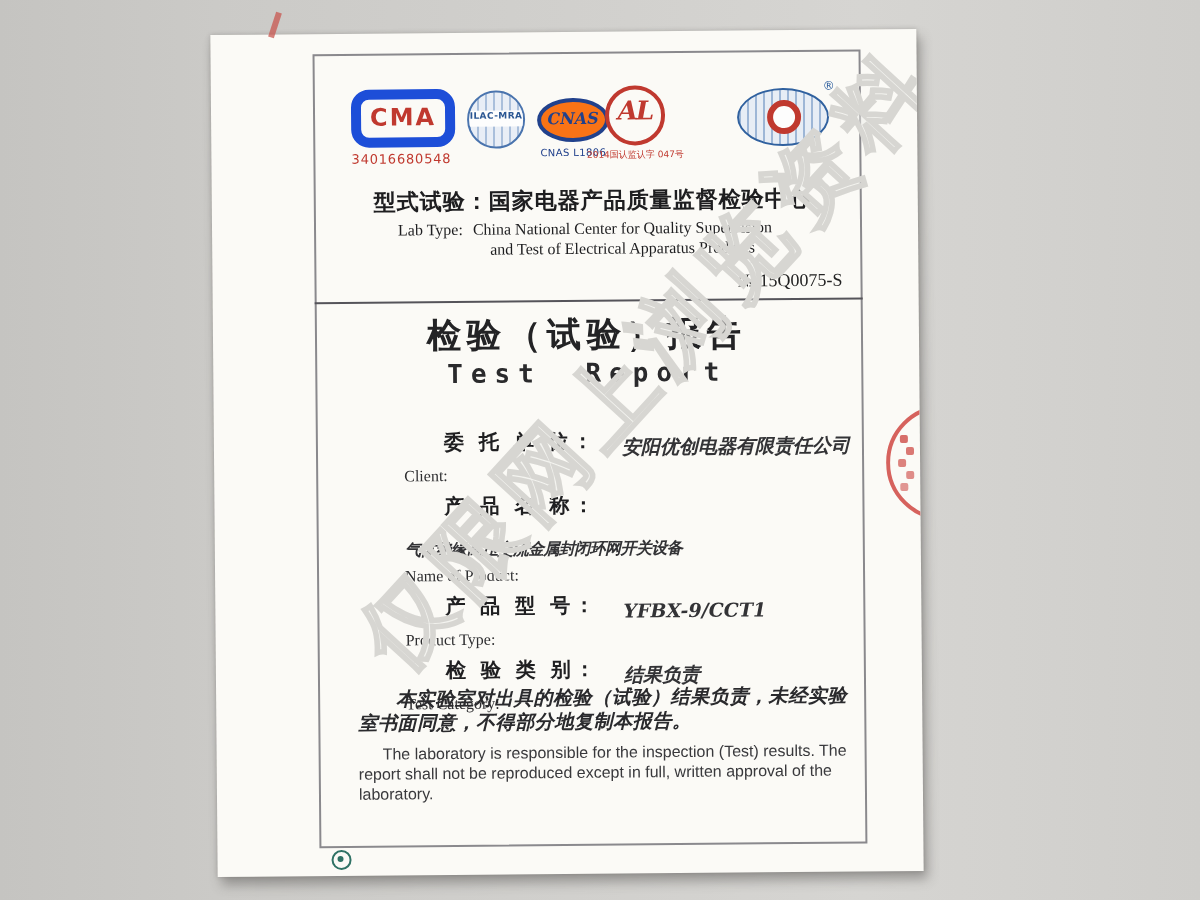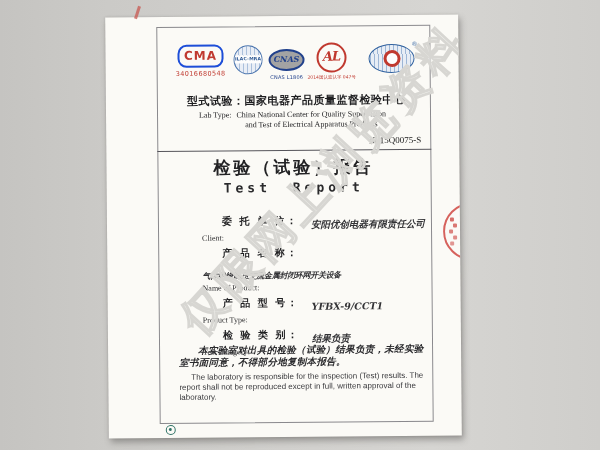--- a/index.html
+++ b/index.html
@@ -18,33 +18,33 @@
   .wm{
     position:absolute;left:218px;top:164px;z-index:6;white-space:nowrap;
     transform:translate(-50%,-50%) rotate(-47deg);
     font:700 44px "DejaVu Sans",sans-serif;letter-spacing:6px;
     color:rgba(236,235,231,.5);-webkit-text-stroke:1.4px #d7d6d2;
   }
   
   .logos{position:absolute;left:51px;top:26px;width:272px;height:54px;z-index:2;}
   .logo{position:absolute;text-align:center;}
   .cma{left:19px;top:2px;width:50px;}
-  .cma-box{width:42px;height:19px;margin:0 auto;border:2px solid #1d4ed8;border-radius:9px;
+  .cma-box{width:42px;height:19px;margin:0 auto;border:5px solid #1d4ed8;border-radius:9px;
     font:800 12px "DejaVu Sans",sans-serif;color:#c0392f;letter-spacing:1px;line-height:18px;}
   .cma-num{font:6.5px "DejaVu Sans",sans-serif;color:#c0392f;margin-top:2px;letter-spacing:.4px;}
   .ilac{left:77px;top:3px;width:28px;}
   .ilac-globe{width:27px;height:27px;border-radius:50%;border:1px solid #4a74ae;position:relative;overflow:hidden;
     background:repeating-linear-gradient(90deg,#aabfdb 0 1px,#e9eef6 1px 4px);}
   .ilac-band{position:absolute;left:0;top:9px;width:100%;height:8px;background:#fdfdfd;
     font:bold 4.5px "DejaVu Sans",sans-serif;color:#2a5693;line-height:8px;text-align:center;letter-spacing:.2px;}
   .cnas{left:111px;top:7px;width:38px;}
-  .cnas-oval{width:32px;height:18px;margin:0 auto;border:2px solid #21418c;border-radius:50%;background:#a3a3a3;
+  .cnas-oval{width:32px;height:18px;margin:0 auto;border:2px solid #21418c;border-radius:50%;background:#f97316;
     font:italic 800 8px "DejaVu Serif",serif;color:#21418c;line-height:16px;text-align:center;}
   .cnas-sub{font:5px "DejaVu Sans",sans-serif;color:#21418c;margin-top:3px;letter-spacing:.2px;}
-  .cal{left:145px;top:1px;width:60px;}
+  .cal{left:131px;top:1px;width:60px;}
   .cal-ring{width:26px;height:26px;margin:0 auto;border:2.5px solid #c0392f;border-radius:50%;
     font:italic 800 13px "DejaVu Serif",serif;color:#c0392f;line-height:24px;text-align:center;letter-spacing:-1px;}
   .cal-sub{font:4.5px "DejaVu Sans",sans-serif;color:#c0392f;margin-top:2px;white-space:nowrap;}
   .globe{left:209px;top:3px;width:52px;}
   .globe-oval{width:44px;height:27px;margin:0 auto;border:1.5px solid #30619f;border-radius:50%;position:relative;overflow:hidden;
     background:repeating-linear-gradient(90deg,#9db6d6 0 1px,#e7edf5 1px 4px);}
   .globe-inner{position:absolute;left:14px;top:5px;width:11px;height:11px;border:3px solid #c0392f;border-radius:50%;background:#fdfdfd;}
   .reg{position:absolute;right:0;top:-4px;font:6px "DejaVu Sans",sans-serif;color:#30619f;}
   
   .lab{position:absolute;left:81px;top:77px;z-index:2;color:#1e1e20;}

